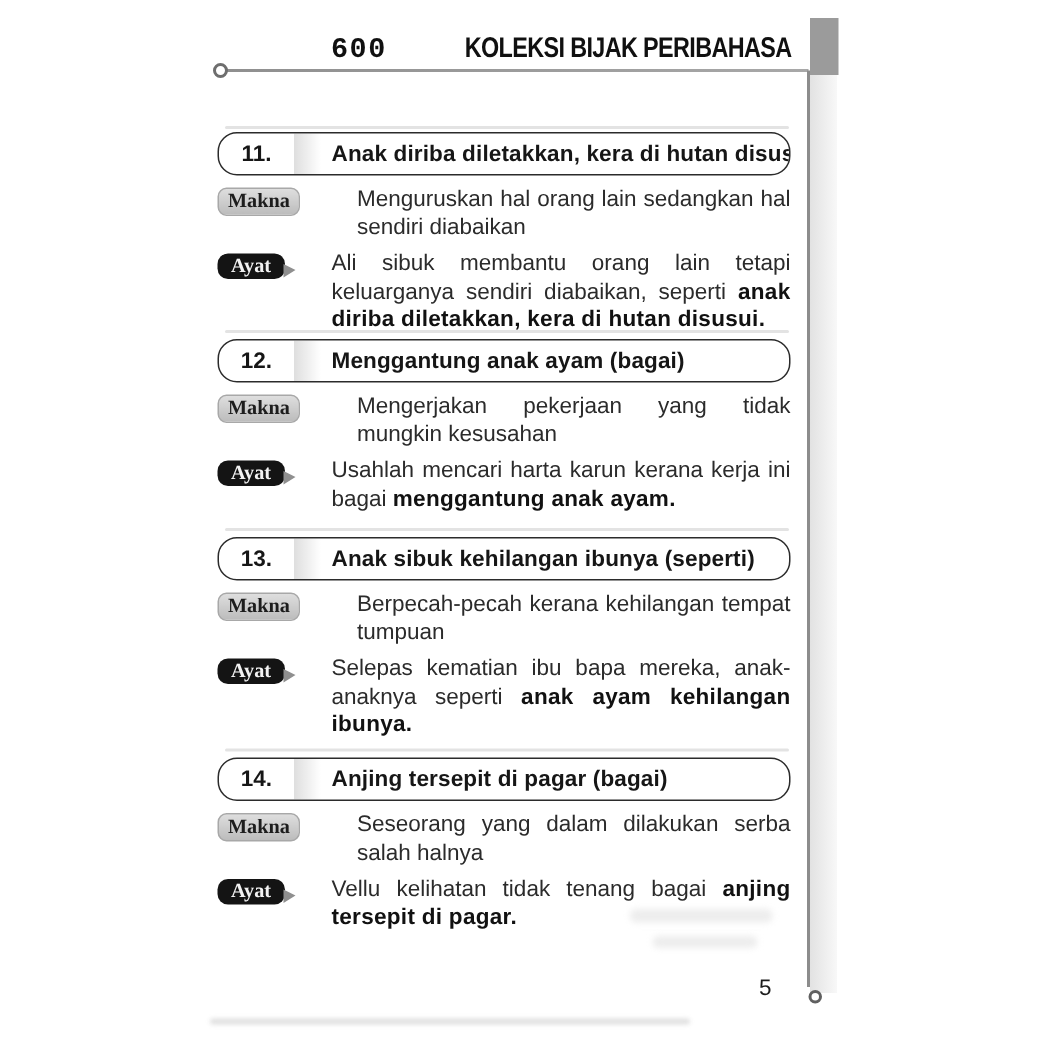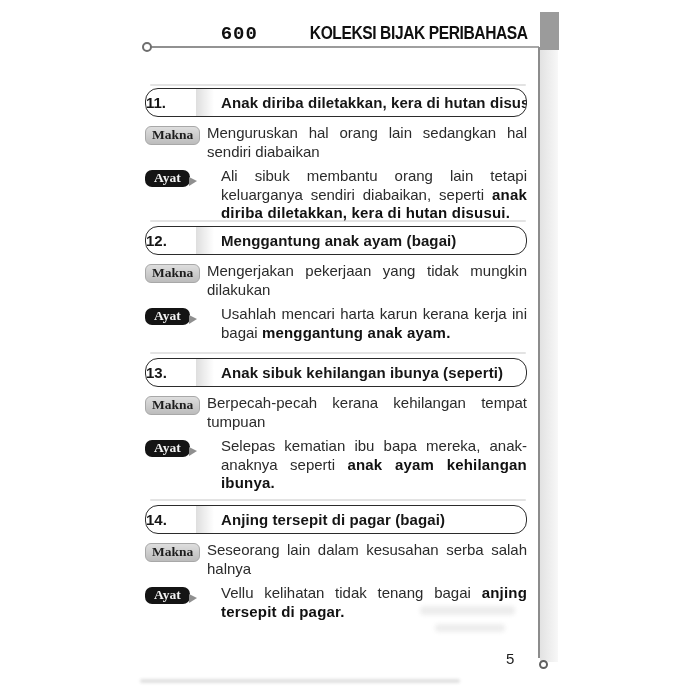--- a/index.html
+++ b/index.html
@@ -75,34 +75,34 @@
 
   .title-box {
     height: 27px;
     border: 1.6px solid #2b2b2b;
     border-radius: 13px;
     display: flex; align-items: center;
     background: #ffffff;
     overflow: hidden;
   }
   .title-num {
-    width: 50px; flex-shrink: 0; text-align: left;
+    width: 50px; flex-shrink: 0; text-align: center;
     font-weight: bold; font-size: 15px; color: #161616;
   }
   .title-divider {
     width: 18px; align-self: stretch; flex-shrink: 0;
     background: linear-gradient(to right, rgba(0,0,0,0.13), rgba(0,0,0,0));
   }
   .title-text {
     font-weight: bold; font-size: 15px; color: #161616;
     padding-left: 7px; letter-spacing: 0.1px; white-space: nowrap;
   }
 
   .row { display: flex; align-items: flex-start; }
-  .makna-row { margin-top: 7px; }
+  .makna-row { margin-top: 7px; gap: 31px; }
   .ayat-row  { margin-top: 6px; gap: 14px; }
 
   .badge-col { width: 62px; flex-shrink: 0; padding-top: 1px; }
 
   .makna-badge {
     display: inline-block;
     background: linear-gradient(#dedede, #bcbcbc);
     border: 1px solid #a8a8a8;
     border-radius: 6px;
     padding: 0px 6px 1px 6px;
@@ -184,21 +184,21 @@
 <div class="entry" style="top:226px">
   <div class="title-box">
     <div class="title-num">12.</div>
     <div class="title-divider"></div>
     <div class="title-text">Menggantung anak ayam (bagai)</div>
   </div>
   <div class="row makna-row">
     <div class="badge-col">
       <span class="makna-badge">Makna</span>
     </div>
-    <div class="text-col">Mengerjakan pekerjaan yang tidak mungkin dilakukan</div>
+    <div class="text-col">Mengerjakan pekerjaan yang tidak mungkin kesusahan</div>
   </div>
   <div class="row ayat-row">
     <div class="badge-col">
       <span class="ayat-badge"><span>Ayat</span><span class="ayat-arrow"></span></span>
     </div>
     <div class="text-col"><span>Usahlah mencari harta karun kerana kerja ini bagai </span><span class="b">menggantung anak ayam</span><span class="b">.</span></div>
   </div>
 </div>
 
 <div class="entry" style="top:358px">
@@ -224,21 +224,21 @@
 <div class="entry" style="top:505px">
   <div class="title-box">
     <div class="title-num">14.</div>
     <div class="title-divider"></div>
     <div class="title-text">Anjing tersepit di pagar (bagai)</div>
   </div>
   <div class="row makna-row">
     <div class="badge-col">
       <span class="makna-badge">Makna</span>
     </div>
-    <div class="text-col">Seseorang lain dalam kesusahan serba salah halnya</div>
+    <div class="text-col">Seseorang yang dalam dilakukan serba salah halnya</div>
   </div>
   <div class="row ayat-row">
     <div class="badge-col">
       <span class="ayat-badge"><span>Ayat</span><span class="ayat-arrow"></span></span>
     </div>
     <div class="text-col"><span>Vellu kelihatan tidak tenang bagai </span><span class="b">anjing tersepit di pagar</span><span class="b">.</span></div>
   </div>
 </div>
 
 <div class="page-number">5</div>

